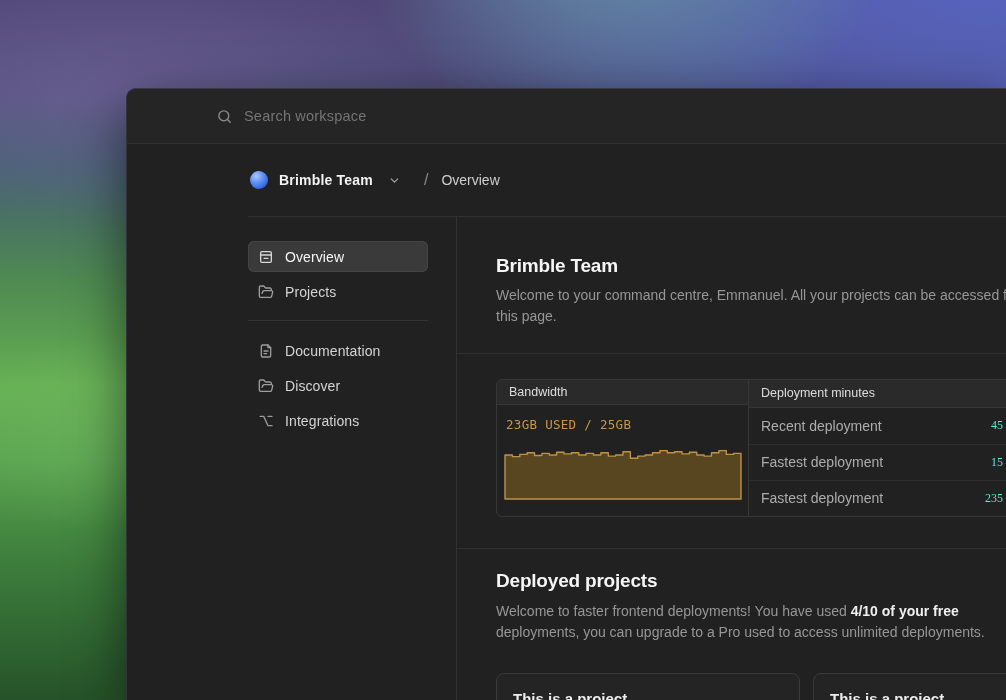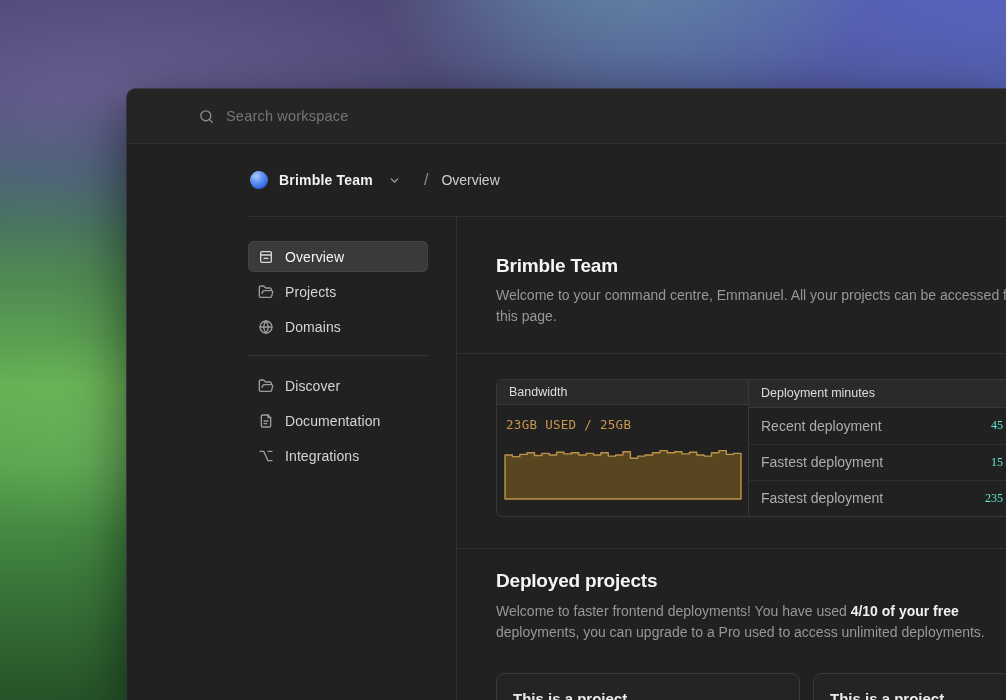--- a/index.html
+++ b/index.html
@@ -21,21 +21,21 @@
   .window {
     position: absolute; left: 126px; top: 88px; width: 880px; height: 612px;
     background: #212121; border-radius: 10px 0 0 0; overflow: hidden;
     box-shadow: 0 18px 55px rgba(0,0,0,.55);
     border-top: 1px solid #39394a; border-left: 1px solid #333340;
     color: #e6e6e6;
   }
 
   .topbar {
     height: 55px; display: flex; align-items: center;
-    padding-left: 71px; background: #252525; border-bottom: 1px solid #303030;
+    padding-left: 89px; background: #252525; border-bottom: 1px solid #303030;
   }
   .topbar .ic { color: #8a8a8a; margin-right: 11px; }
   .search-ph { color: #757575; font-size: 14.5px; letter-spacing: .2px; cursor: text; }
 
   .crumbbar { height: 72px; display: flex; align-items: center; padding-left: 123px; }
   .avatar {
     width: 18px; height: 18px; border-radius: 50%; margin-right: 11px;
     background: radial-gradient(circle at 35% 28%, #abc9fa 0%, #5e90f3 40%, #2458db 85%);
   }
   .team-name { font-size: 14px; font-weight: 700; color: #f2f2f2; letter-spacing: .2px; }
@@ -135,45 +135,37 @@
             <path d="M9 14h6"></path>
           </svg>
         <span>Overview</span>
       </div>
       <div class="nav-item">
         <svg class="ic" width="16" height="16" viewBox="0 0 24 24" fill="none" stroke="currentColor" stroke-width="2" stroke-linecap="round" stroke-linejoin="round">
             <path d="m6 14 1.45-2.9A2 2 0 0 1 9.24 10H20a2 2 0 0 1 1.94 2.5l-1.55 6a2 2 0 0 1-1.94 1.5H4a2 2 0 0 1-2-2V5a2 2 0 0 1 2-2h3.9a2 2 0 0 1 1.69.9l.81 1.2a2 2 0 0 0 1.67.9H18a2 2 0 0 1 2 2v2"></path>
           </svg>
         <span>Projects</span>
       </div>
-      <div class="nav-item">
-        <svg class="ic" width="16" height="16" viewBox="0 0 24 24" fill="none" stroke="currentColor" stroke-width="2" stroke-linecap="round">
-            <circle cx="12" cy="12" r="9"></circle>
-            <path d="M3 12h18"></path>
-            <path d="M12 3a13.5 13.5 0 0 1 0 18 13.5 13.5 0 0 1 0-18"></path>
-          </svg>
-        <span>Domains</span>
-      </div>
 
       <hr class="side-divider">
 
-      <div class="nav-item">
-        <svg class="ic" width="16" height="16" viewBox="0 0 24 24" fill="none" stroke="currentColor" stroke-width="2" stroke-linecap="round" stroke-linejoin="round">
-            <path d="m6 14 1.45-2.9A2 2 0 0 1 9.24 10H20a2 2 0 0 1 1.94 2.5l-1.55 6a2 2 0 0 1-1.94 1.5H4a2 2 0 0 1-2-2V5a2 2 0 0 1 2-2h3.9a2 2 0 0 1 1.69.9l.81 1.2a2 2 0 0 0 1.67.9H18a2 2 0 0 1 2 2v2"></path>
-          </svg>
-        <span>Discover</span>
-      </div>
       <div class="nav-item">
         <svg class="ic" width="16" height="16" viewBox="0 0 24 24" fill="none" stroke="currentColor" stroke-width="2" stroke-linecap="round" stroke-linejoin="round">
             <path d="M15 3H7a2 2 0 0 0-2 2v14a2 2 0 0 0 2 2h10a2 2 0 0 0 2-2V7z"></path>
             <path d="M15 3v4h4"></path>
             <path d="M9 12h6"></path>
             <path d="M9 16h4"></path>
           </svg>
         <span>Documentation</span>
+      </div>
+      <div class="nav-item">
+        <svg class="ic" width="16" height="16" viewBox="0 0 24 24" fill="none" stroke="currentColor" stroke-width="2" stroke-linecap="round" stroke-linejoin="round">
+            <path d="m6 14 1.45-2.9A2 2 0 0 1 9.24 10H20a2 2 0 0 1 1.94 2.5l-1.55 6a2 2 0 0 1-1.94 1.5H4a2 2 0 0 1-2-2V5a2 2 0 0 1 2-2h3.9a2 2 0 0 1 1.69.9l.81 1.2a2 2 0 0 0 1.67.9H18a2 2 0 0 1 2 2v2"></path>
+          </svg>
+        <span>Discover</span>
       </div>
       <div class="nav-item">
         <svg class="ic" width="16" height="16" viewBox="0 0 24 24" fill="none" stroke="currentColor" stroke-width="2" stroke-linecap="round" stroke-linejoin="round">
             <path d="M3 5h5.5L15 19h6"></path>
             <path d="M15 5h6"></path>
           </svg>
         <span>Integrations</span>
       </div>
     </nav>
 

